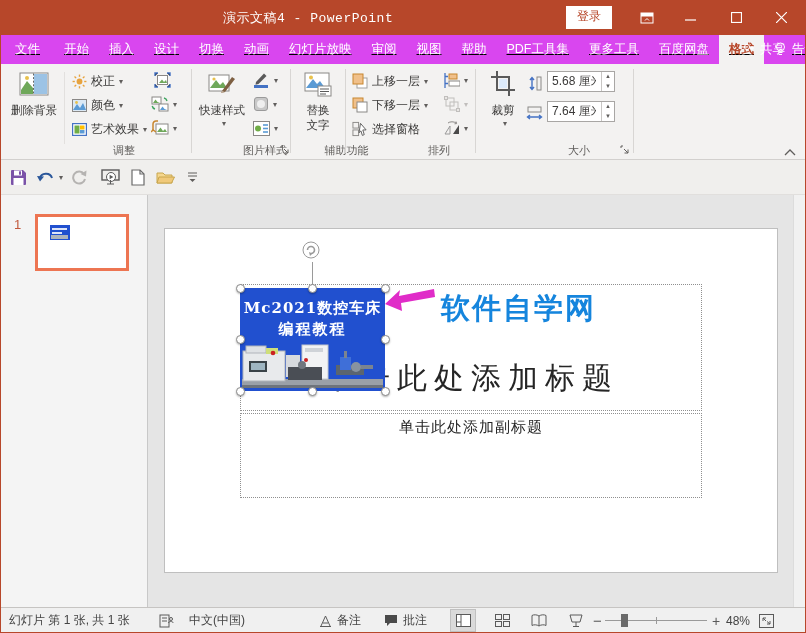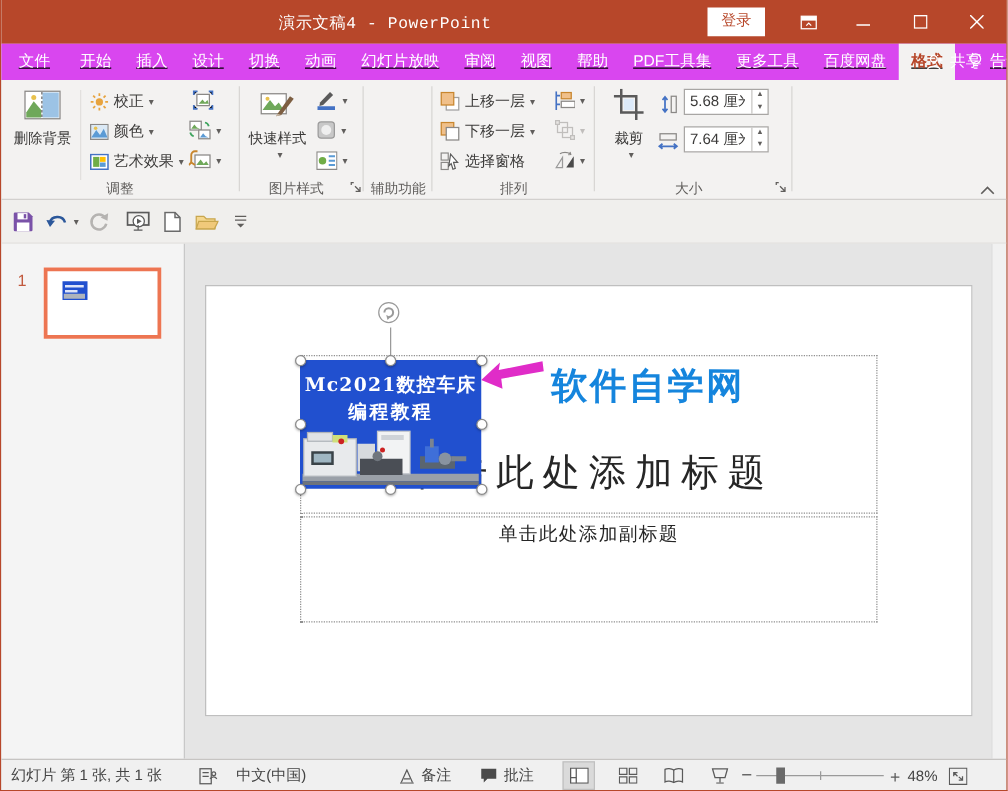--- a/index.html
+++ b/index.html
@@ -22,21 +22,21 @@
   .rtab { color:#fff; font-size:12.5px; padding:0 10px; display:flex; align-items:center; white-space:nowrap; }
   .rtab.file { padding:0 14px; }
   .rtab.active { background:#f3f2f1; color:#b7472a; font-weight:bold; }
   .rtab .ticon { margin-right:5px; display:inline-flex; }
   .tab-share { position:absolute; right:22px; top:0; height:29px; display:flex; align-items:center; color:#fff; font-size:12.5px; }
   .tab-share .ticon { margin-right:5px; display:inline-flex; }
 
   
   .ribbon { position:absolute; left:0; top:64px; width:806px; height:96px; background:#f3f2f1; border-bottom:1px solid #d2d0ce; }
   .rsep { position:absolute; top:5px; width:1px; height:84px; background:#d8d6d4; }
-  .grouplabel { position:absolute; top:79px; font-size:11px; color:#605e5c; text-align:center; }
+  .grouplabel { position:absolute; top:79px; font-size:11px; color:#605e5c; text-align:center;margin-left:28px; }
   .bigbtn { position:absolute; top:4px; display:flex; flex-direction:column; align-items:center; font-size:11.5px; color:#3b3a39; text-align:left; }
   .bigbtn .bicon { height:32px; display:flex; align-items:center; justify-content:center; margin-bottom:3px; }
   .rowbtn { position:absolute; display:flex; align-items:center; font-size:12px; color:#3b3a39; white-space:nowrap; height:20px; }
   .rowbtn .ricon { margin-right:4px; display:inline-flex; width:16px; justify-content:center; }
   .dd { font-size:8px; color:#605e5c; margin-left:4px; }
   .smallicon { position:absolute; display:flex; align-items:center; height:20px; }
   .launcher { position:absolute; top:81px; width:10px; height:10px; }
   .launcher svg { display:block; }
   .sizefield { position:absolute; width:68px; height:21px; background:#fff; border:1px solid #a8a6a4; display:flex; align-items:center; }
   .sizefield input { border:none; outline:none; width:48px; font-size:12px; color:#3b3a39; padding-left:4px; background:transparent; font-family:inherit; }
@@ -292,20 +292,35 @@
   </div>
   <div class="grouplabel" style="left:192px;width:88px">图片样式</div>
   <div class="launcher" style="left:279px">
     <svg width="10" height="10" viewBox="0 0 10 10">
         <path d="M1 3 V1 H3" fill="none" stroke="#605e5c"></path>
         <path d="M4 4 L8 8 M8 4.5 V8 H4.5" fill="none" stroke="#605e5c"></path>
       </svg>
   </div>
   <div class="rsep" style="left:289px"></div>
 
+  <div class="bigbtn" style="left:295px;width:44px">
+    <span class="bicon">
+      <svg width="28" height="26" viewBox="0 0 28 26">
+          <rect x="1" y="2" width="24" height="18" fill="#fff" stroke="#8a8886"></rect>
+          <path d="M2 17 L9 8 L13 13 L16 10 L21 17 Z" fill="#5b9bd5"></path>
+          <circle cx="7" cy="6.5" r="2" fill="#e8c14d"></circle>
+          <rect x="14" y="15" width="13" height="10" fill="#fff" stroke="#8a8886"></rect>
+          <line x1="16" y1="18" x2="25" y2="18" stroke="#5a5a5a"></line>
+          <line x1="16" y1="20.5" x2="25" y2="20.5" stroke="#5a5a5a"></line>
+          <line x1="16" y1="23" x2="22" y2="23" stroke="#5a5a5a"></line>
+        </svg>
+    </span>
+    <span>替换</span>
+    <span>文字</span>
+  </div>
   <div class="grouplabel" style="left:290px;width:55px">辅助功能</div>
   <div class="rsep" style="left:344px"></div>
 
   <div class="rowbtn" style="left:351px;top:7px">
     <span class="ricon">
       <svg width="16" height="16" viewBox="0 0 16 16">
           <rect x="5" y="5" width="10" height="10" fill="#fff" stroke="#a0a0a0"></rect>
           <rect x="1" y="1" width="10" height="10" fill="#f0c08a" stroke="#c8862e"></rect>
         </svg>
     </span>

